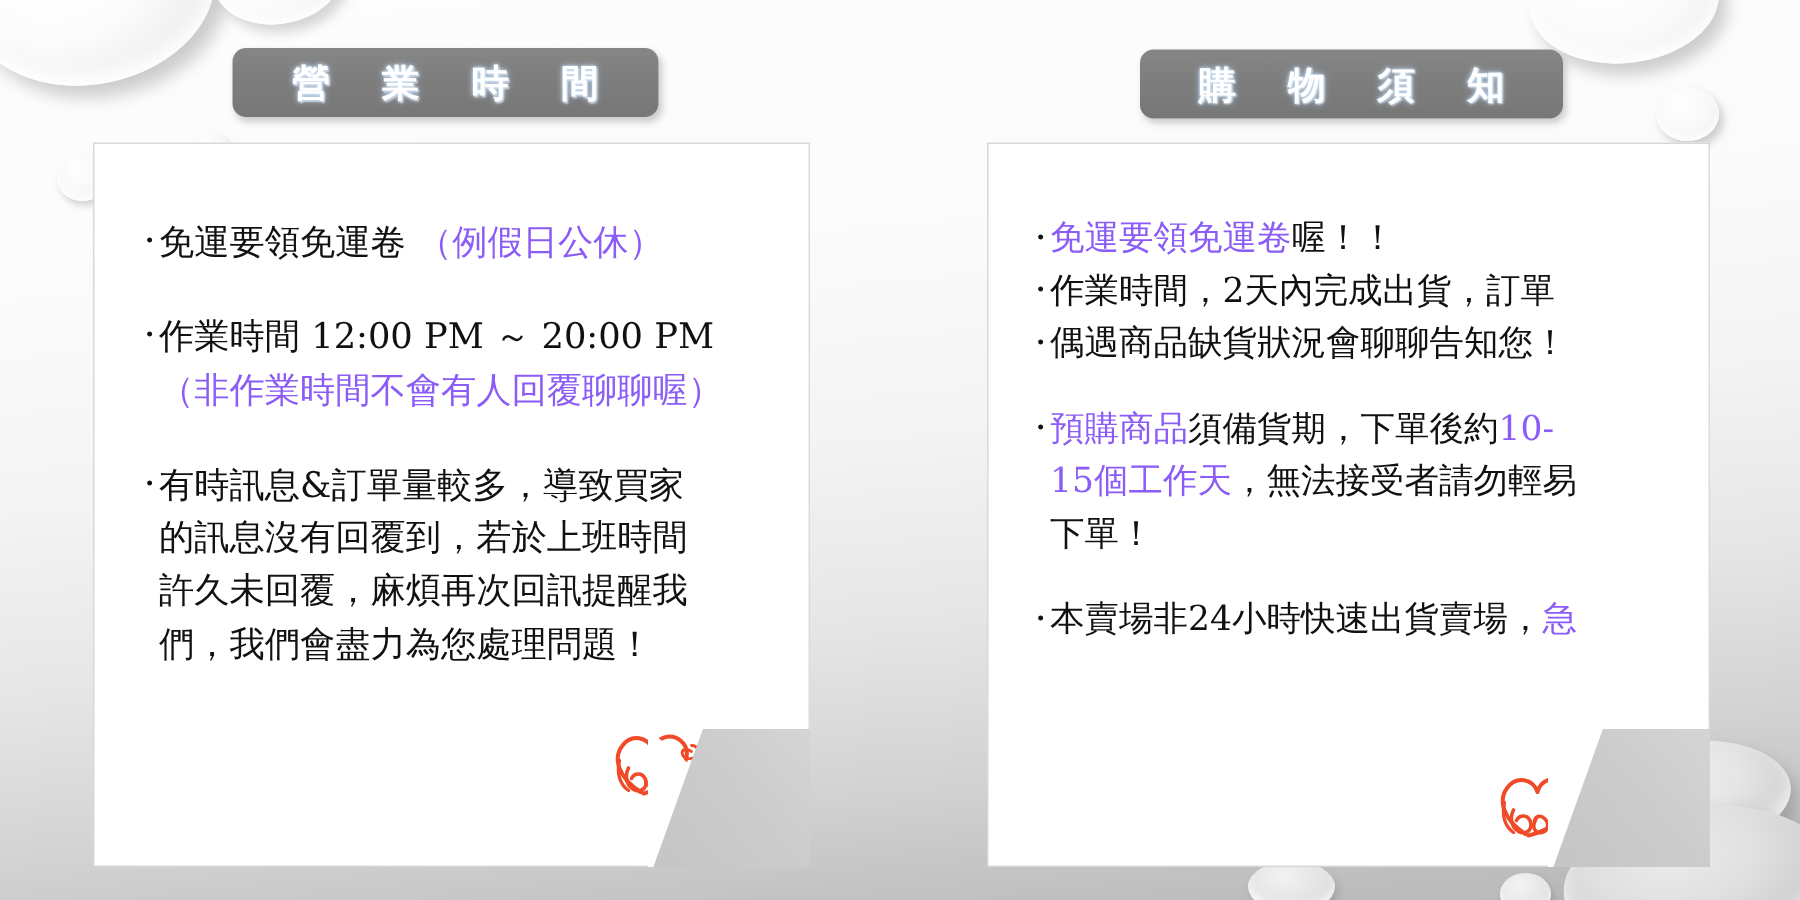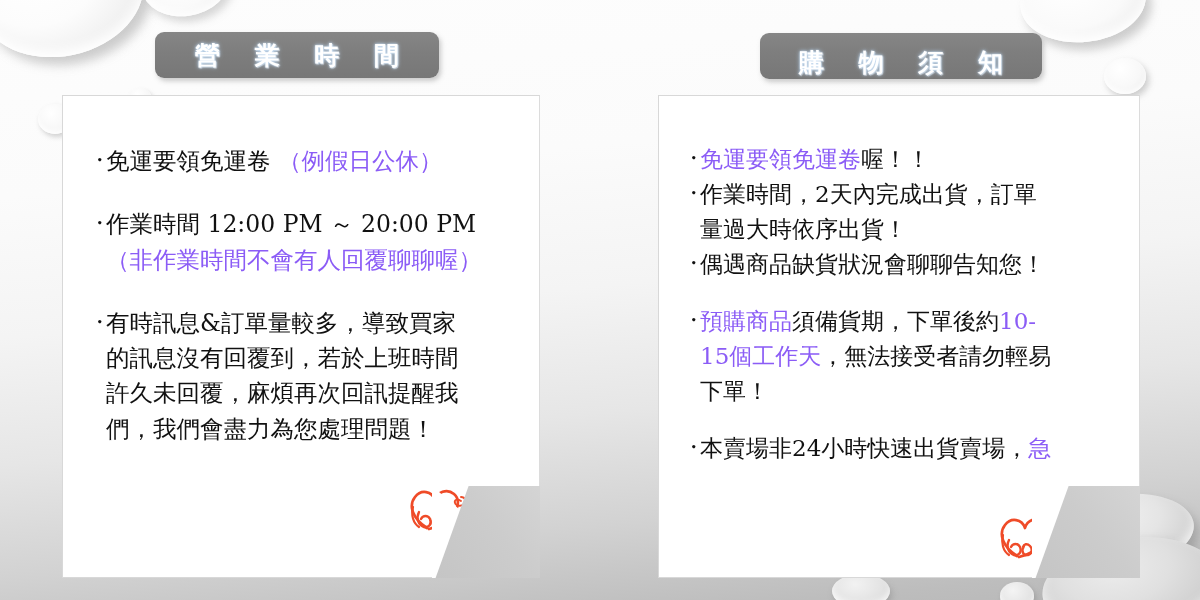--- a/index.html
+++ b/index.html
@@ -132,21 +132,21 @@
     color: #ffffff;
     font-family: "DejaVu Serif", "Liberation Serif", serif;
     font-size: 25px;
     font-weight: bold;
     letter-spacing: 13px;
     text-indent: 13px;
     white-space: nowrap;
     text-shadow: 0 0 2px #cfe2f5, 0 0 4px #b9d6f2, 1px 1px 1px rgba(255,255,255,.6);
   }
   #pill-left  { left: 155px; top: 19px; width: 284px; margin-top: 13px; }
-  #pill-right { left: 760px; top: 33px; width: 282px; align-items: flex-end; }
+  #pill-right { left: 760px; top: 33px; width: 282px; }
 
   
   .card {
     position: absolute;
     top: 95px;
     height: 483px;
     background: #ffffff;
     border: 1px solid #d8d8d8;
     border-right: 1px solid #dcdcdc;
   }
@@ -301,24 +301,20 @@
       <div class="blk gap-md">
         <div class="li">
           <span class="dot">・</span>
           <span class="txt"><span class="red">免運要領免運卷</span><span>喔！！</span></span>
         </div>
         <div class="li">
           <span class="dot">・</span>
           <span class="txt"><span>作業時間，2天內完成出貨，訂單</span></span>
         </div>
         <div class="li">
-          <span class="dot"></span>
-          <span class="txt"><span>量過大時依序出貨！</span></span>
-        </div>
-        <div class="li">
           <span class="dot">・</span>
           <span class="txt"><span>偶遇商品缺貨狀況會聊聊告知您！</span></span>
         </div>
       </div>
       <div class="blk gap-md">
         <div class="li">
           <span class="dot">・</span>
           <span class="txt"><span class="red">預購商品</span><span>須備貨期，下單後約</span><span class="red">10-</span></span>
         </div>
         <div class="li">

